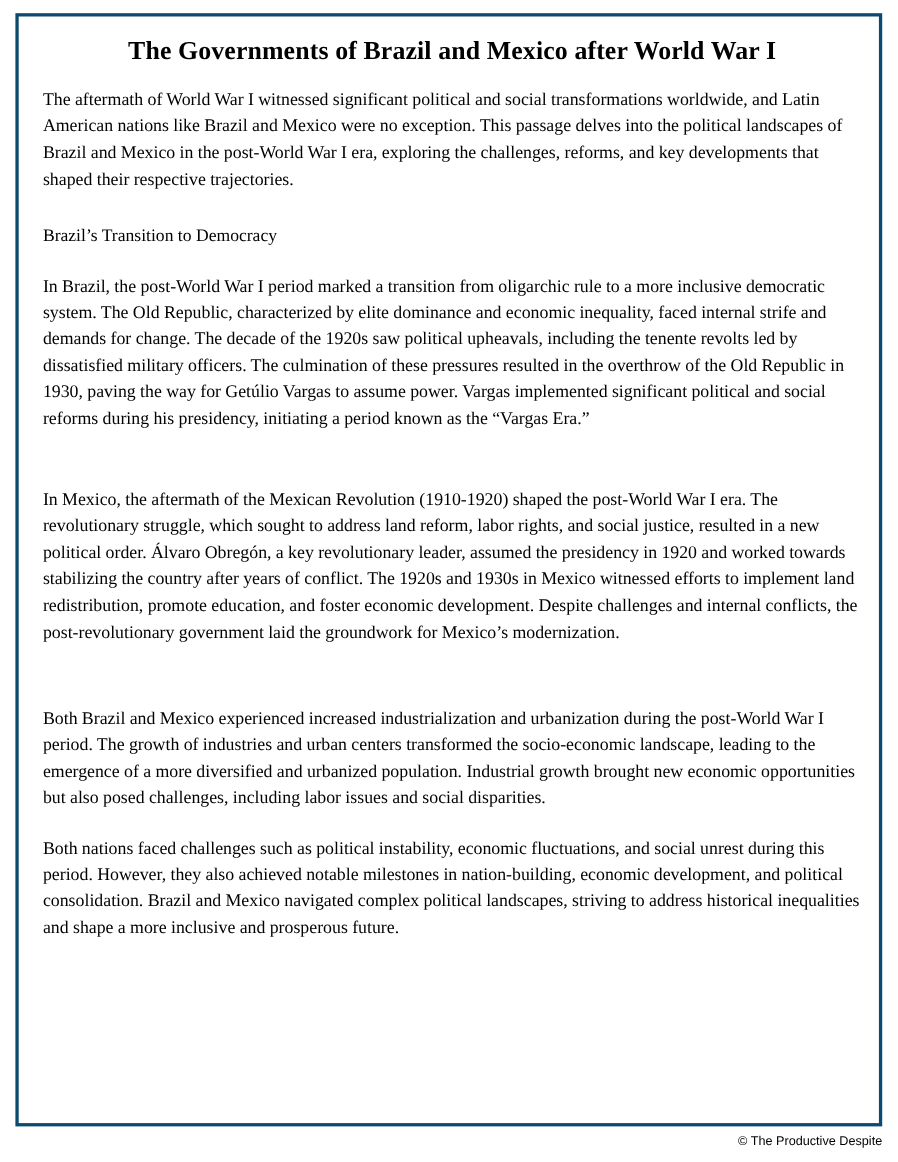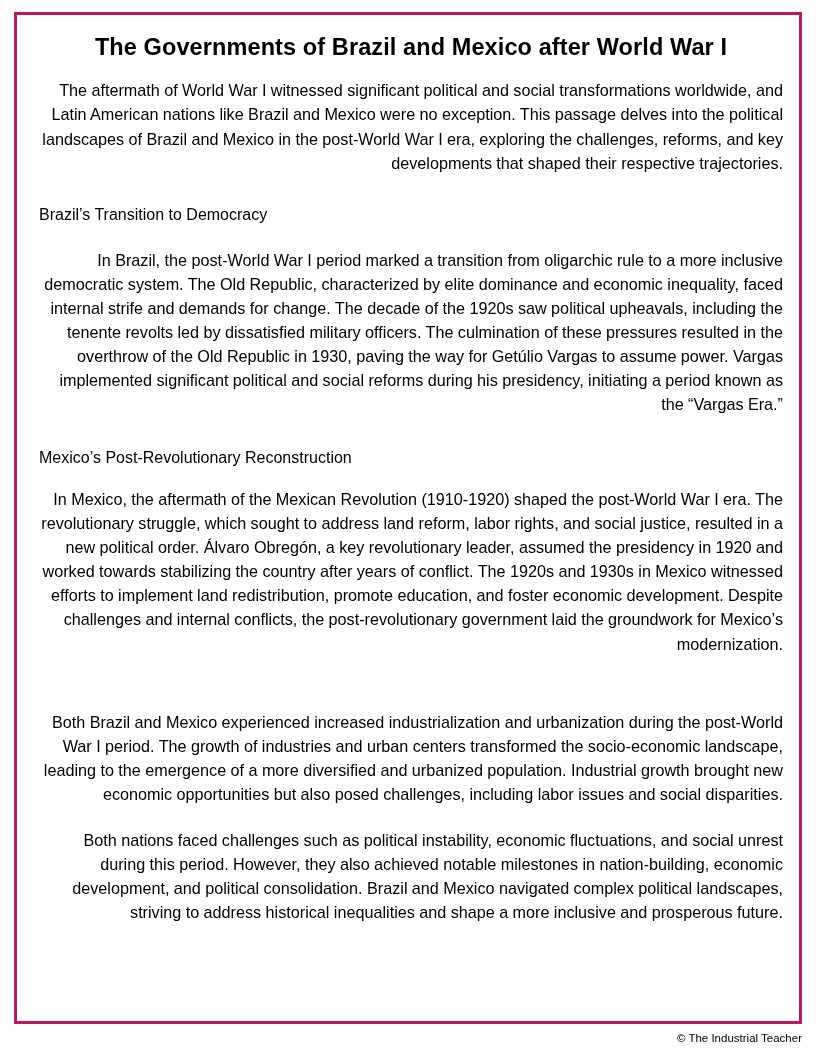--- a/index.html
+++ b/index.html
@@ -25,23 +25,24 @@
     background: #ffffff;
     box-sizing: border-box;
   }
 
   .frame {
     position: absolute;
     left: 14px;
     top: 12px;
     width: 788px;
     height: 1012px;
-    border: 3px solid #be185d;
+    border: 3px solid #0c4a6e;
     box-sizing: border-box;
     background: #ffffff;
+    font-family: Liberation Serif, serif;
   }
 
   .content {
     position: absolute;
     left: 22px;
     top: 18px;
     width: 744px;
     box-sizing: border-box;
   }
 
@@ -61,21 +62,21 @@
     text-align: left;
     line-height: 1.3;
     margin: 0;
     padding: 0;
   }
 
   .body-para {
     font-size: 16.2px;
     font-weight: normal;
     line-height: 24.1px;
-    text-align: right;
+    text-align: left;
     margin: 0;
     padding: 0;
     word-spacing: -0.1px;
   }
 
   
   .sp-intro-to-h1   { height: 30px; }
   .sp-h1-to-body    { height: 22px; }
   .sp-body-to-h2    { height: 32px; }
   .sp-h2-to-body    { height: 18px; }
@@ -110,35 +111,34 @@
       <div class="sp-intro-to-h1"></div>
 
       <h2 class="section-heading">Brazil’s Transition to Democracy</h2>
 
       <div class="sp-h1-to-body"></div>
 
       <p class="body-para">In Brazil, the post-World War I period marked a transition from oligarchic rule to a more inclusive democratic system. The Old Republic, characterized by elite dominance and economic inequality, faced internal strife and demands for change. The decade of the 1920s saw political upheavals, including the tenente revolts led by dissatisfied military officers. The culmination of these pressures resulted in the overthrow of the Old Republic in 1930, paving the way for Getúlio Vargas to assume power. Vargas implemented significant political and social reforms during his presidency, initiating a period known as the “Vargas Era.”</p>
 
       <div class="sp-body-to-h2"></div>
 
-      <h2 class="section-heading">Mexico’s Post-Revolutionary Reconstruction</h2>
 
       <div class="sp-h2-to-body"></div>
 
       <p class="body-para">In Mexico, the aftermath of the Mexican Revolution (1910-1920) shaped the post-World War I era. The revolutionary struggle, which sought to address land reform, labor rights, and social justice, resulted in a new political order. Álvaro Obregón, a key revolutionary leader, assumed the presidency in 1920 and worked towards stabilizing the country after years of conflict. The 1920s and 1930s in Mexico witnessed efforts to implement land redistribution, promote education, and foster economic development. Despite challenges and internal conflicts, the post-revolutionary government laid the groundwork for Mexico’s modernization.</p>
 
       <div class="sp-body-to-h3"></div>
 
 
       <div class="sp-h3-to-body"></div>
 
       <p class="body-para">Both Brazil and Mexico experienced increased industrialization and urbanization during the post-World War I period. The growth of industries and urban centers transformed the socio-economic landscape, leading to the emergence of a more diversified and urbanized population. Industrial growth brought new economic opportunities but also posed challenges, including labor issues and social disparities.</p>
 
       <div class="sp-para-gap"></div>
 
       <p class="body-para">Both nations faced challenges such as political instability, economic fluctuations, and social unrest during this period. However, they also achieved notable milestones in nation-building, economic development, and political consolidation. Brazil and Mexico navigated complex political landscapes, striving to address historical inequalities and shape a more inclusive and prosperous future.</p>
 
     </div>
   </div>
 
-  <div class="footer">© The Industrial Teacher</div>
+  <div class="footer">© The Productive Despite</div>
 
 </div>
 
 </body></html>

